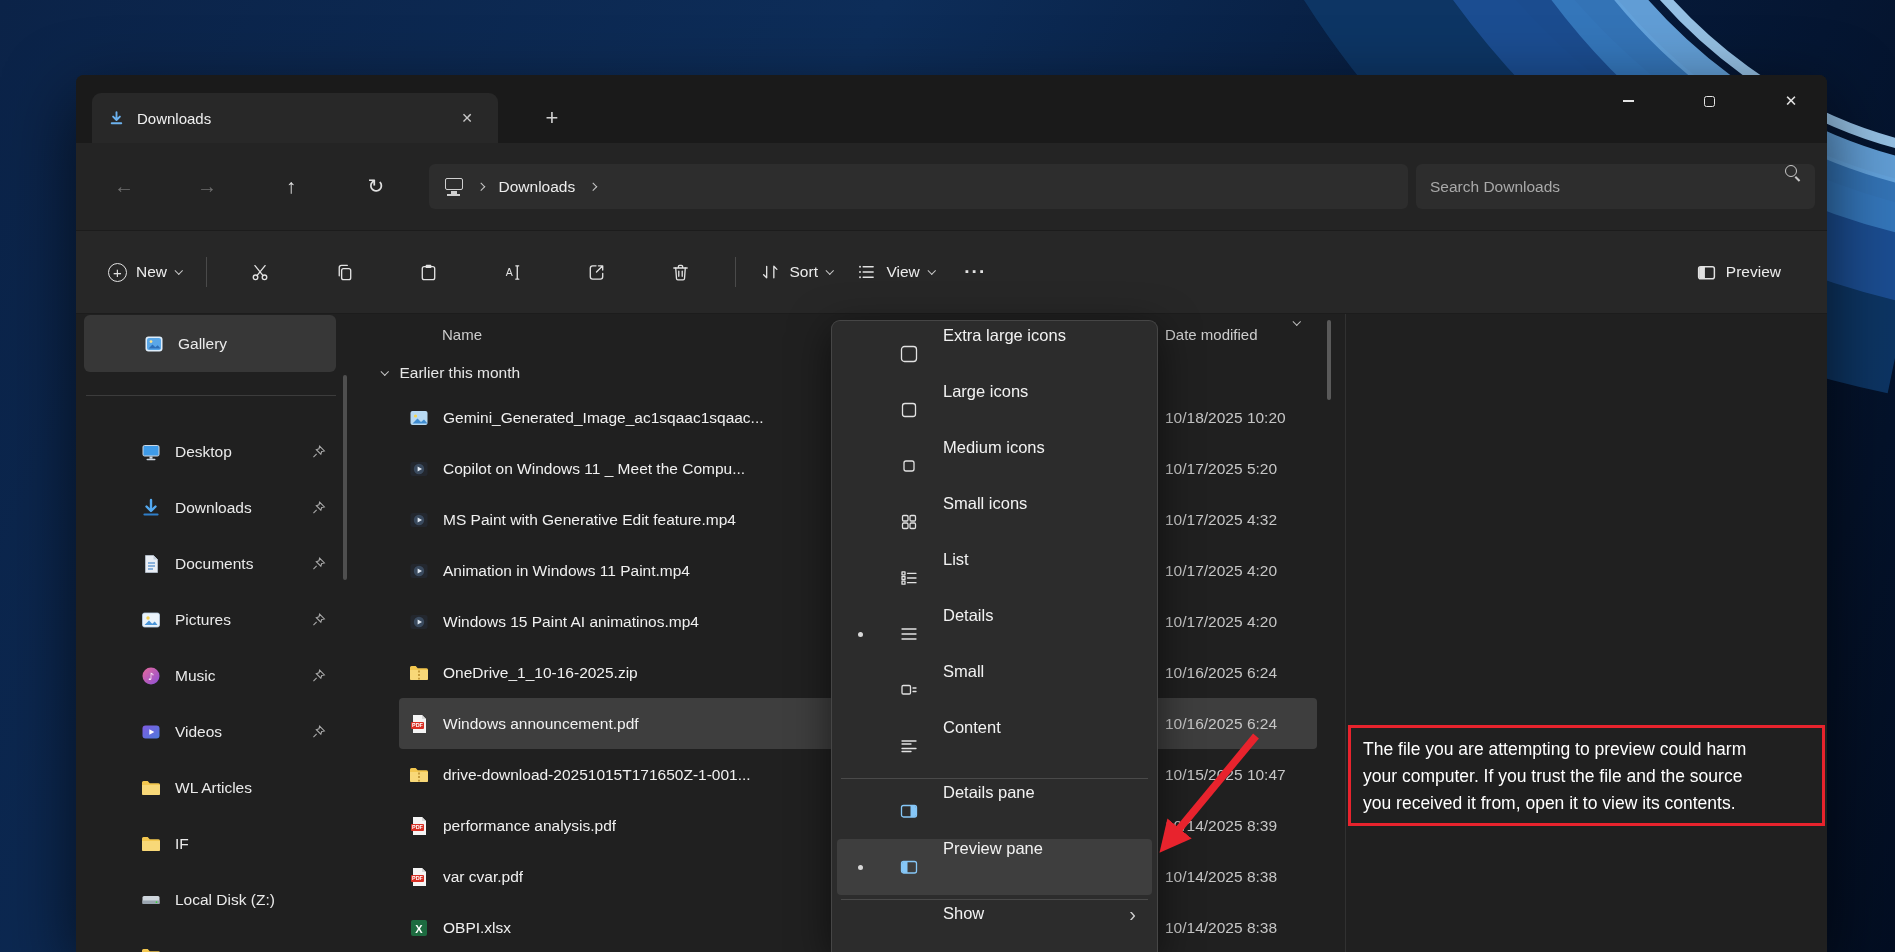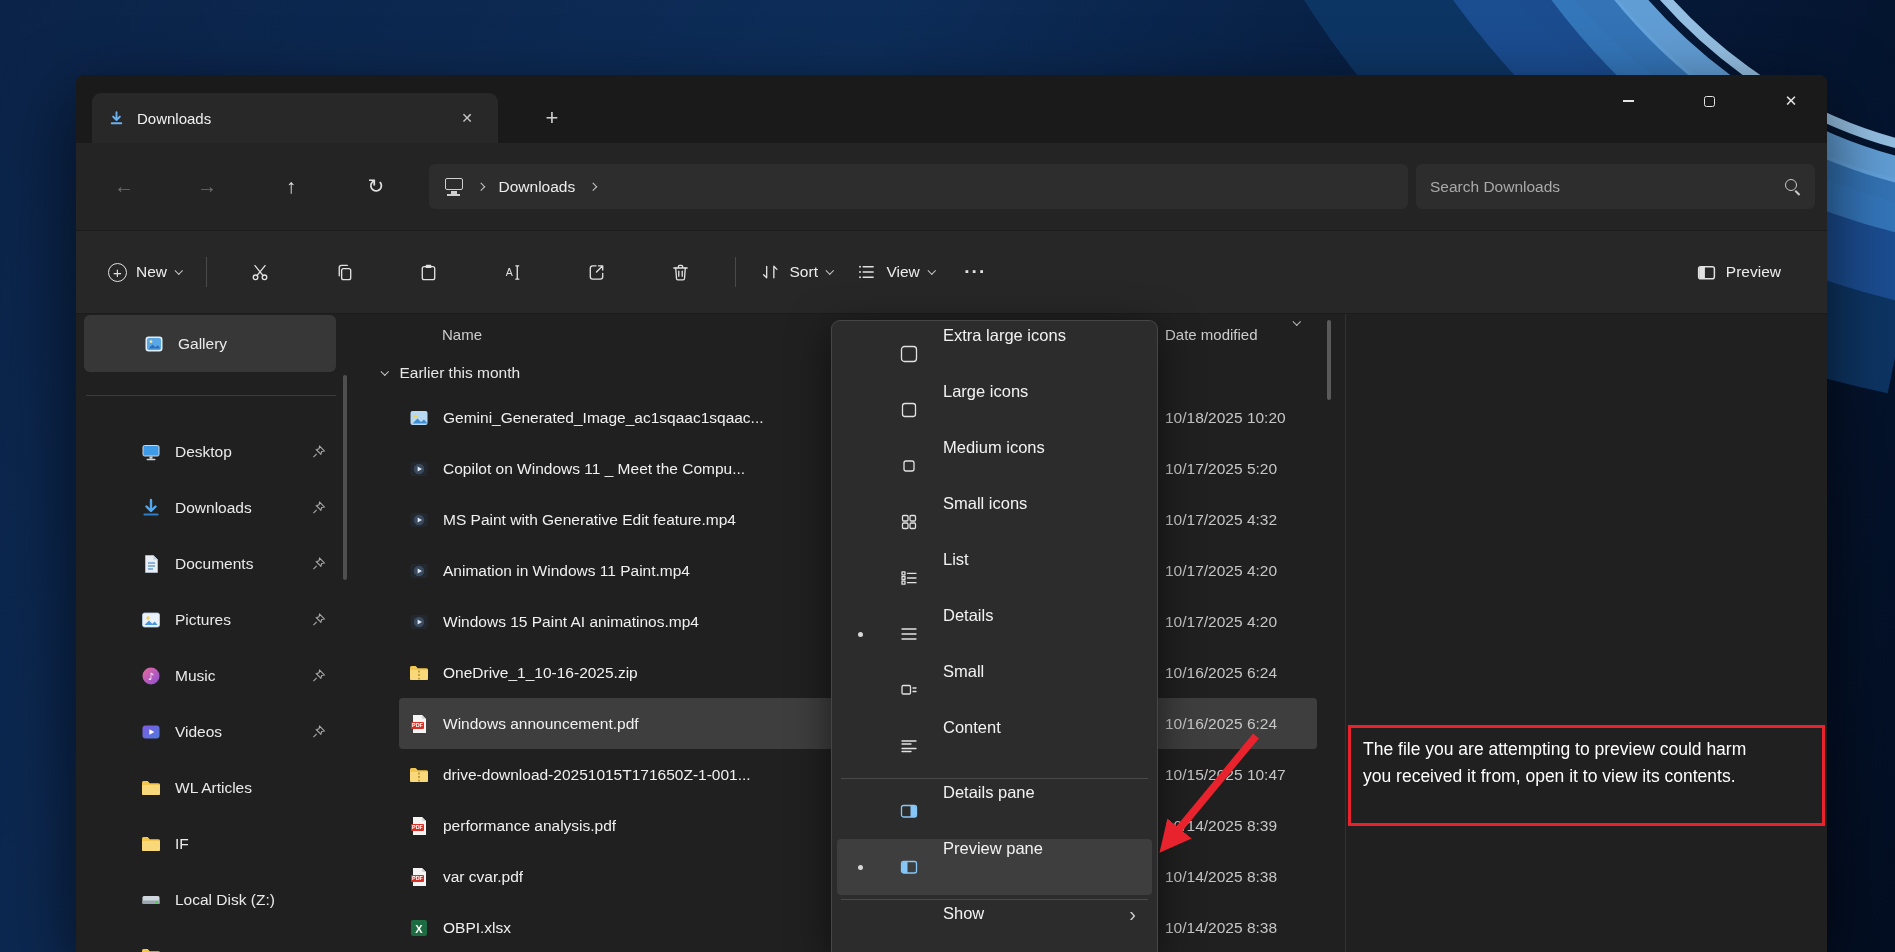--- a/index.html
+++ b/index.html
@@ -36,21 +36,21 @@
   .nav-btn{position:absolute;top:20px;width:46px;height:46px;display:flex;align-items:center;justify-content:center;
     font-size:20px;color:#e0e0e0;border-radius:5px}
   .nav-btn.disabled{color:#6f6f6f}
   .addrbar{position:absolute;left:353px;top:21px;width:979px;height:45px;background:#2d2d2d;border-radius:6px;
     display:flex;align-items:center;padding:0 16px;gap:15px}
   .crumb{font-size:15.5px;color:#ececec}
   .pc-icon{width:18px;height:12px;border:1.5px solid #cfcfcf;border-radius:2px;position:relative;margin-top:-6px}
   .pc-icon::after{content:"";position:absolute;left:4.5px;bottom:-5px;width:6px;height:3px;background:#cfcfcf}
   .pc-icon::before{content:"";position:absolute;left:1px;bottom:-7px;width:13px;height:1.6px;background:#cfcfcf}
   .searchbox{position:absolute;left:1340px;top:21px;width:399px;height:45px;background:#2d2d2d;border-radius:6px;
-    display:flex;align-items:center;padding:0 14px}
+    display:flex;padding:0 14px}
   .searchbox input{flex:1;background:none;border:none;outline:none;color:#cfcfcf;font-size:15.5px;font-family:inherit}
   .searchbox input::placeholder{color:#a9a9a9}
   .mag{width:17px;height:17px;position:relative;margin-left:8px}
   .mag::before{content:"";position:absolute;left:1px;top:1px;width:10px;height:10px;border:1.6px solid #c9c9c9;border-radius:50%}
   .mag::after{content:"";position:absolute;left:12px;top:12px;width:6px;height:1.6px;background:#c9c9c9;transform:rotate(45deg);transform-origin:0 0}
 
   .chv{width:7px;height:7px;border-right:1.4px solid #c6c6c6;border-bottom:1.4px solid #c6c6c6;display:inline-block}
   .chv.down{transform:rotate(45deg) translate(-1px,-1px)}
   .chv.right{transform:rotate(-45deg)}
   .chv.sm{width:5.5px;height:5.5px}
@@ -491,20 +491,21 @@
       <span class="fdate">10/14/2025 8:38</span>
     </div>
 
     <div class="vscroll"></div>
   </div>
 
   <div class="preview-pane"></div>
 
   <div class="red-box">
     <div>The file you are attempting to preview could harm</div>
+    <div>your computer. If you trust the file and the source</div>
     <div>you received it from, open it to view its contents.</div>
   </div>
 
   <div class="menu">
     <div class="mi">
       <span class="mi-gut"></span>
       <span class="mi-ico">
           <svg class="msvg" viewBox="0 0 20 20">
             <rect x="2.5" y="2.5" width="15" height="15" rx="3"></rect>
           </svg>

